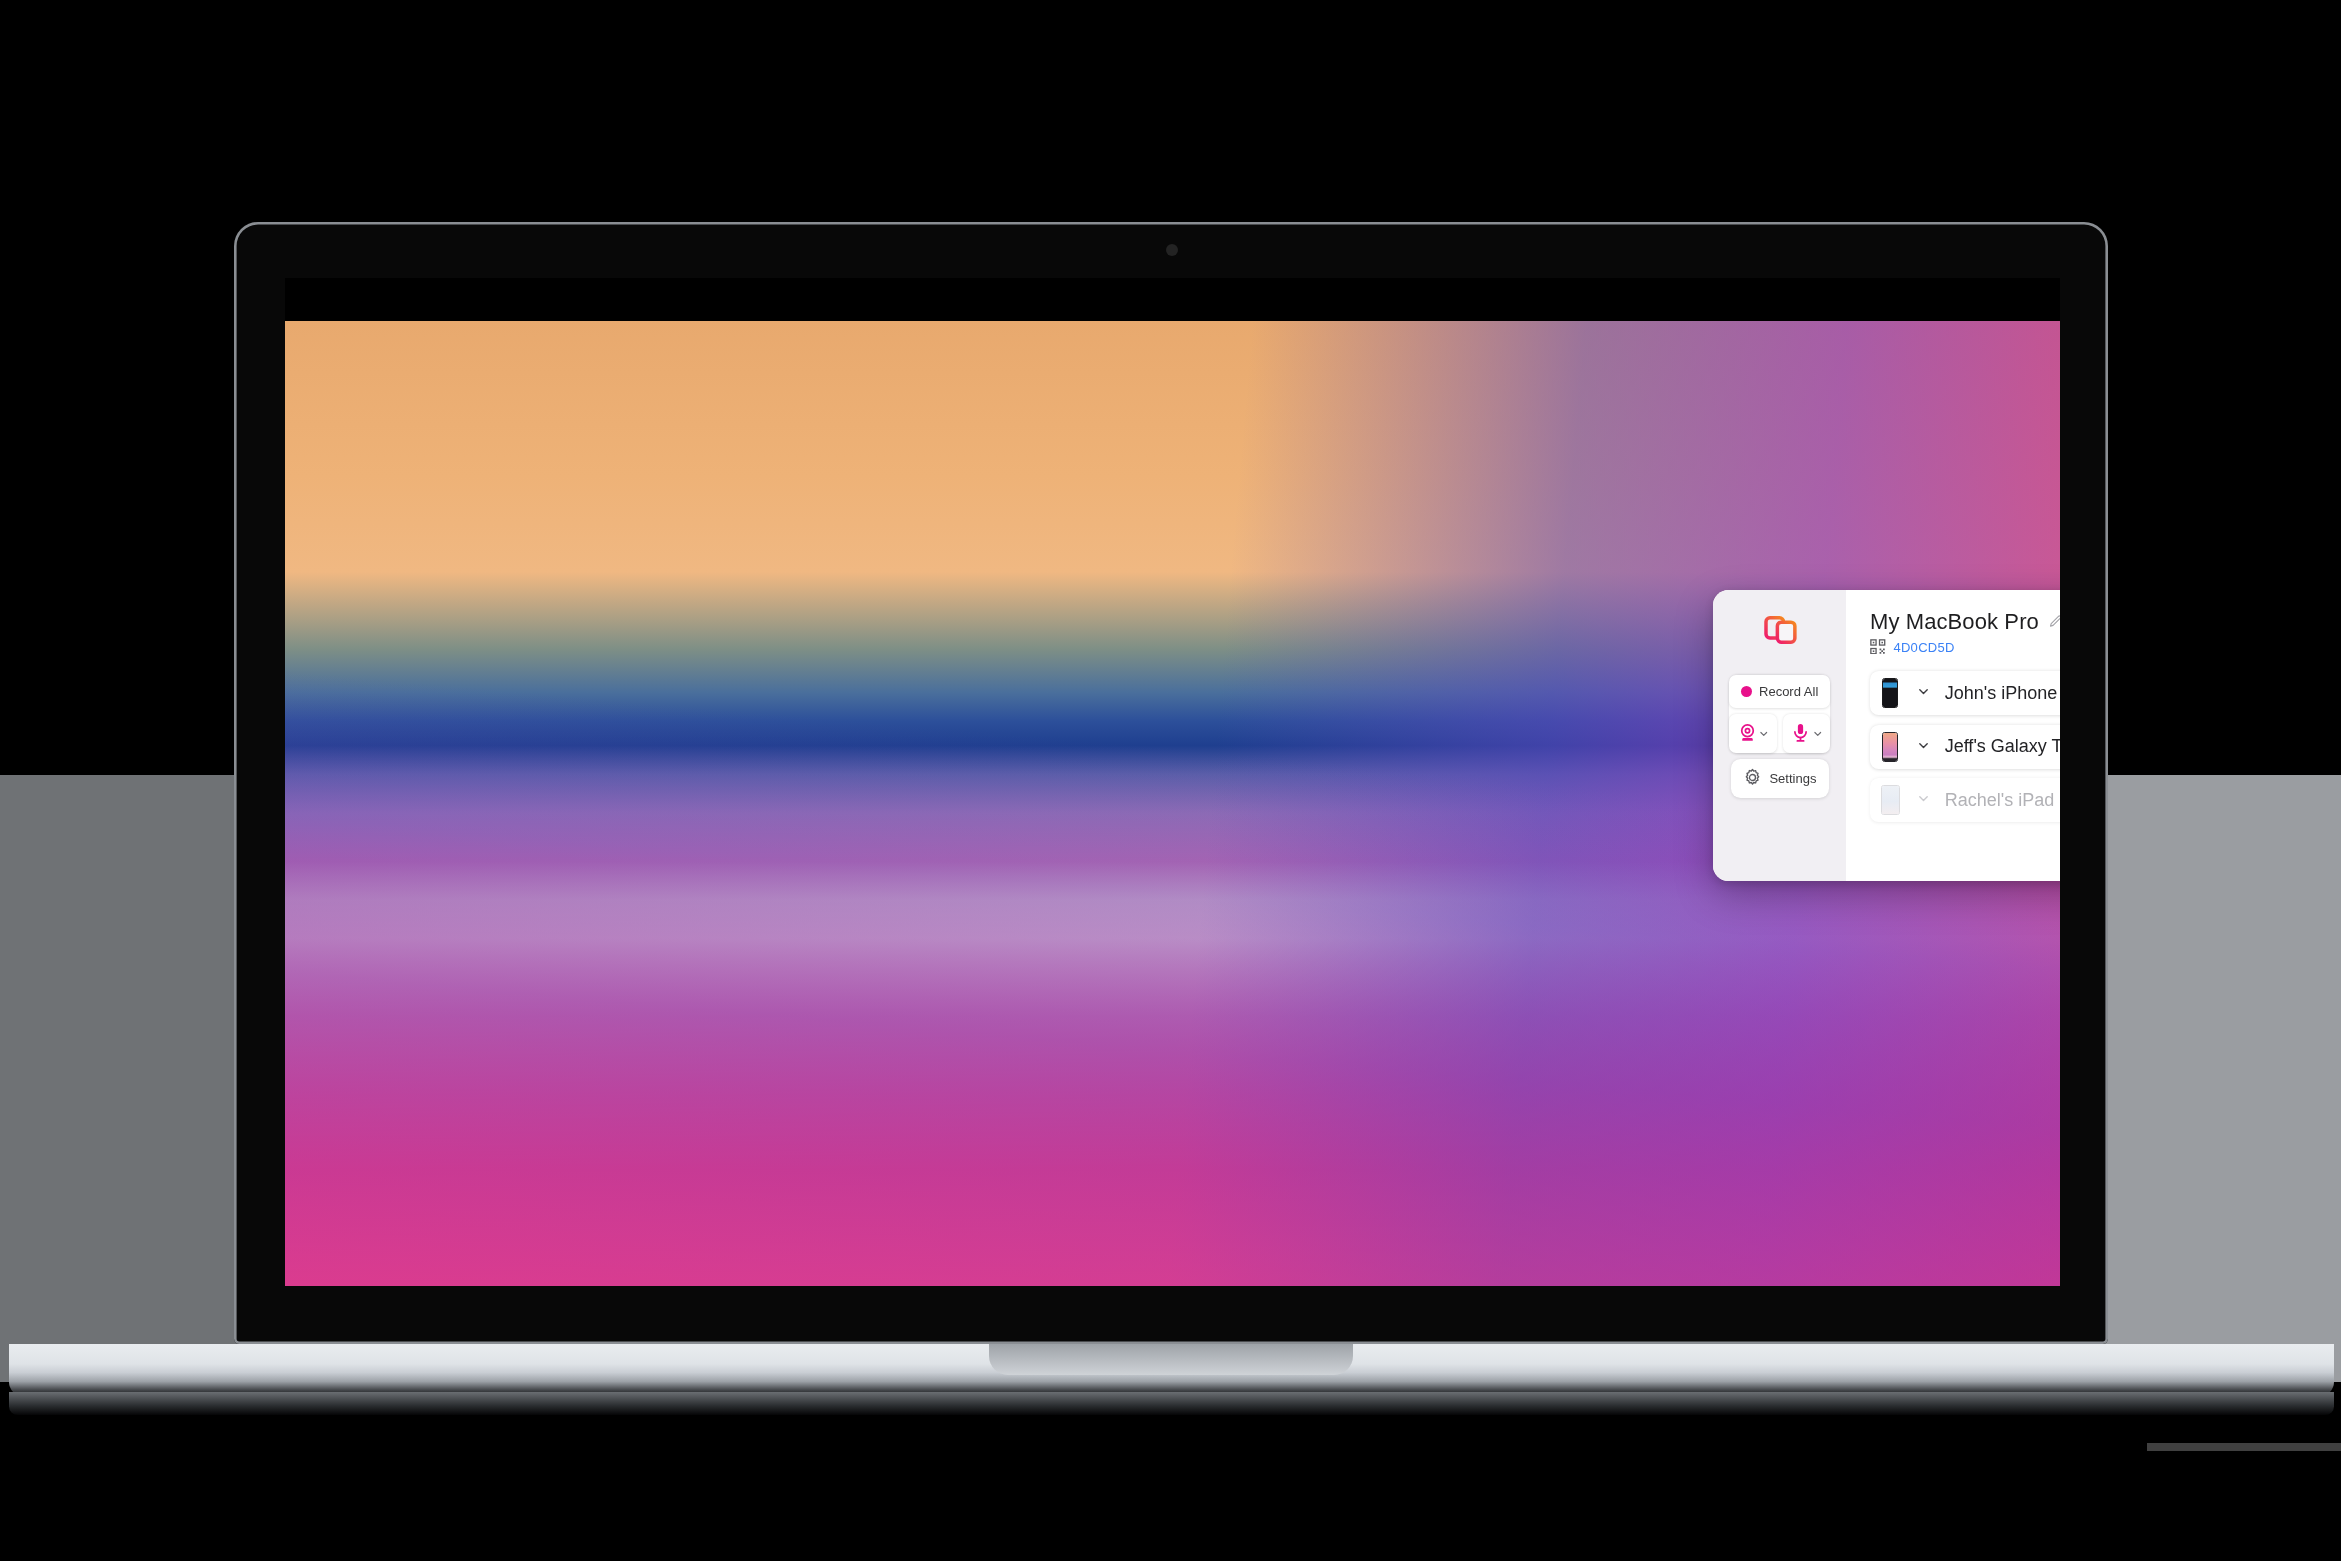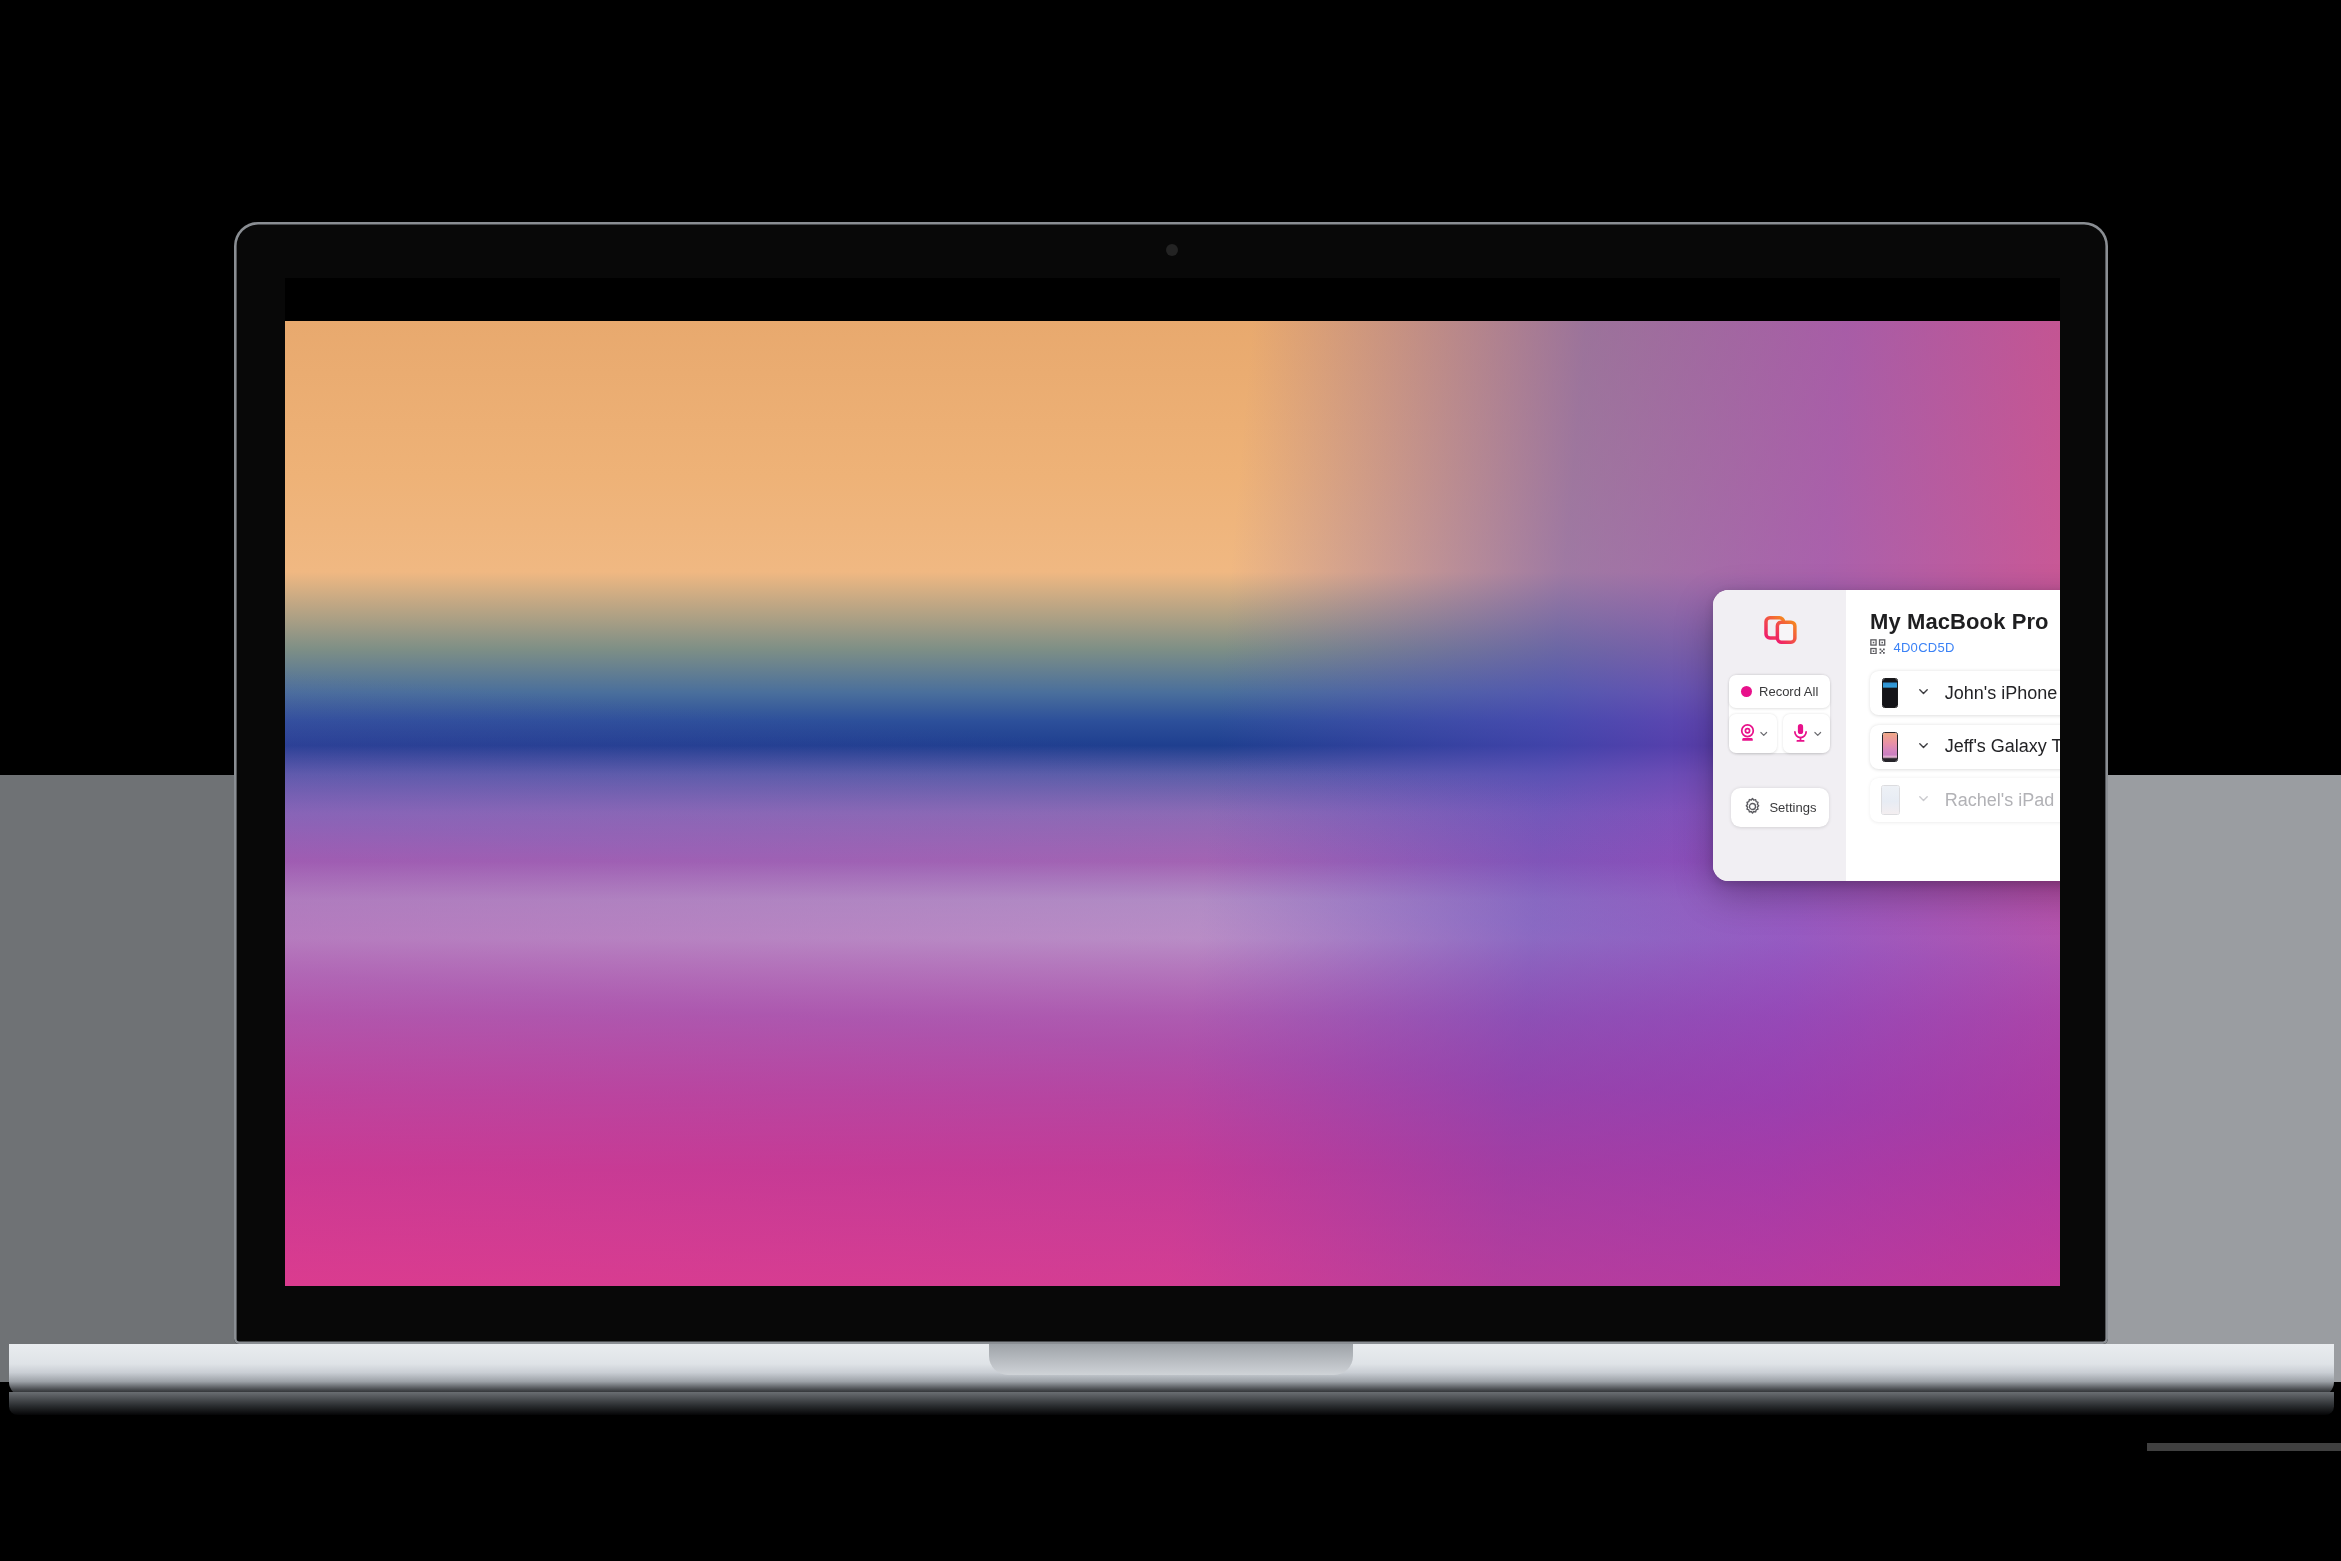--- a/index.html
+++ b/index.html
@@ -97,29 +97,29 @@
   .rec-dot { width:11.3px; height:11.3px; border-radius:50%; background:#e8118b; }
 
   .ctrl-row { display:flex; gap:6px; margin-top:6px; }
   .ctrl-btn {
     flex:1; height:39px; border-radius:7px; background:#fff;
     box-shadow:0 0.9px 2.6px rgba(0,0,0,.12);
     display:flex; align-items:center; justify-content:center; gap:1.7px; cursor:pointer;
   }
 
   .btn-settings {
-    margin-top:35px; width:98px; height:39px; border-radius:9.5px; background:#fff;
+    margin-top:6px; width:98px; height:39px; border-radius:9.5px; background:#fff;
     box-shadow:0 0.9px 3.5px rgba(0,0,0,.12);
     display:flex; align-items:center; justify-content:center; gap:7.8px;
     font-size:13px; color:#3a3a3c; cursor:pointer;
   }
 
   .panel-main { flex:1; position:relative; padding:19px 17.3px 0 24px; }
   .host-title-row { display:flex; align-items:center; gap:9.5px; }
-  .host-name { font-size:22px; font-weight:bold; color:#1e1e20; letter-spacing:0.1px; }
+  .host-name { font-size:22px; font-weight:normal; color:#1e1e20; letter-spacing:0.1px; }
   .host-code-row { display:flex; align-items:center; gap:7.8px; margin-top:3.5px; }
   .host-code { font-size:13px; color:#3b82f6; letter-spacing:0.3px; }
 
   .device-list { margin-top:14px; position:relative; }
   .device-row {
     height:44px; margin-bottom:9.5px; background:#fff; border-radius:8.7px;
     box-shadow:0 0.9px 3.5px rgba(0,0,0,.13);
     display:flex; align-items:center; padding-right:14px; cursor:pointer;
   }
   .device-thumb-wrap {

